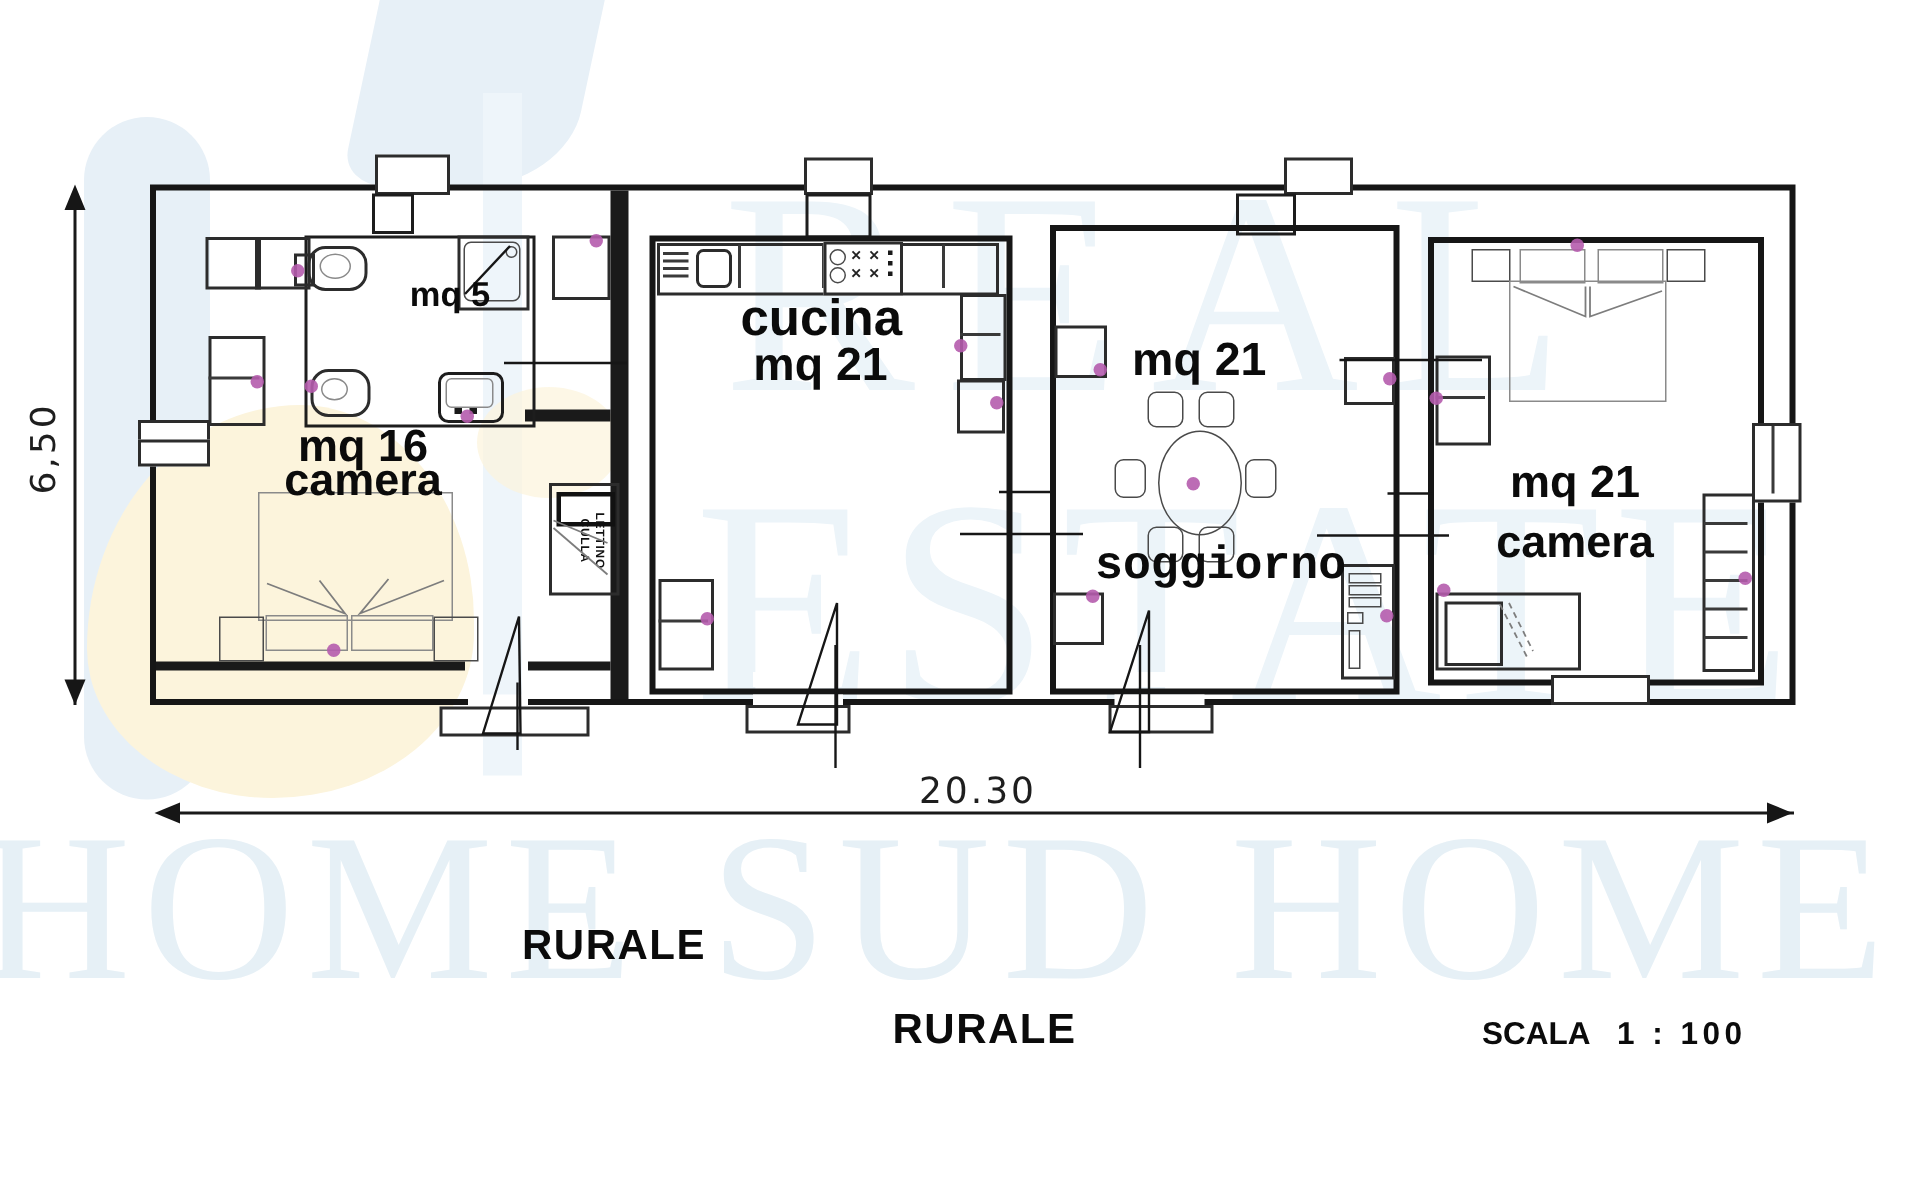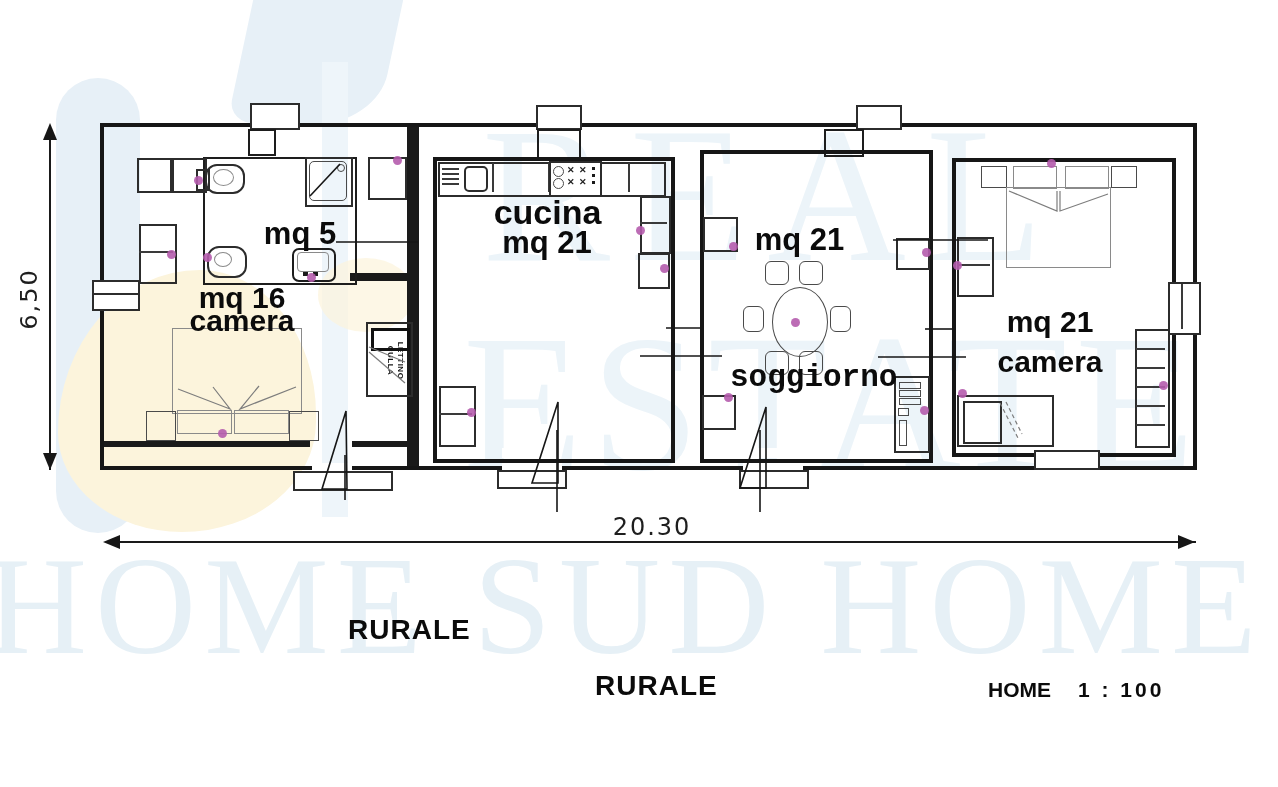--- a/index.html
+++ b/index.html
@@ -212,33 +212,33 @@
       <path d="M296,387 L240,409 L259,386"></path>
       <path d="M1009,191 L1057,211 L1057,191"></path>
       <path d="M1108,194 L1060,211 L1060,191"></path>
       <line x1="369" y1="347" x2="405" y2="362"></line>
       <line x1="369" y1="352" x2="405" y2="383"></line>
       <line x1="1000" y1="403" x2="1018" y2="438" stroke-dasharray="4,3"></line>
       <line x1="1006" y1="402" x2="1022" y2="434" stroke-dasharray="4,3"></line>
     </g>
   </svg>
 
-  <div class="lbl" style="left:252px;top:218px;width:96px;font-size:31px;">mq 5</div>
+  <div class="lbl" style="left:252px;top:185px;width:96px;font-size:23px;">mq 5</div>
   <div class="lbl" style="left:188px;top:283px;width:108px;font-size:30px;">mq 16</div>
   <div class="lbl" style="left:182px;top:306px;width:120px;font-size:30px;">camera</div>
   <div class="lbl" style="left:455px;top:195px;width:185px;font-size:34px;">cucina</div>
   <div class="lbl" style="left:462px;top:227px;width:170px;font-size:31px;">mq 21</div>
   <div class="lbl" style="left:742px;top:224px;width:115px;font-size:31px;">mq 21</div>
   <div class="lbl" style="left:730px;top:362px;width:160px;font-size:31px;font-family:Liberation Mono, monospace;">soggiorno</div>
   <div class="lbl" style="left:1000px;top:307px;width:100px;font-size:30px;">mq 21</div>
   <div class="lbl" style="left:985px;top:347px;width:130px;font-size:30px;">camera</div>
 
   <div class="lbl" style="left:348px;top:616px;width:200px;font-size:28px;letter-spacing:1px;text-align:left;">RURALE</div>
   <div class="lbl" style="left:595px;top:672px;width:160px;font-size:28px;letter-spacing:1px;text-align:left;">RURALE</div>
-  <div class="lbl" style="left:988px;top:679px;width:90px;font-size:21px;text-align:left;">HOME</div>
+  <div class="lbl" style="left:988px;top:679px;width:90px;font-size:21px;text-align:left;">SCALA</div>
   <div class="lbl" style="left:1078px;top:679px;width:90px;font-size:21px;letter-spacing:3px;text-align:left;">1 : 100</div>
 
   <div class="dot" style="left:194px;top:176px;"></div>
   <div class="dot" style="left:203px;top:253px;"></div>
   <div class="dot" style="left:307px;top:273px;"></div>
   <div class="dot" style="left:167px;top:250px;"></div>
   <div class="dot" style="left:218px;top:429px;"></div>
   <div class="dot" style="left:393px;top:156px;"></div>
   <div class="dot" style="left:660px;top:264px;"></div>
   <div class="dot" style="left:636px;top:226px;"></div>

